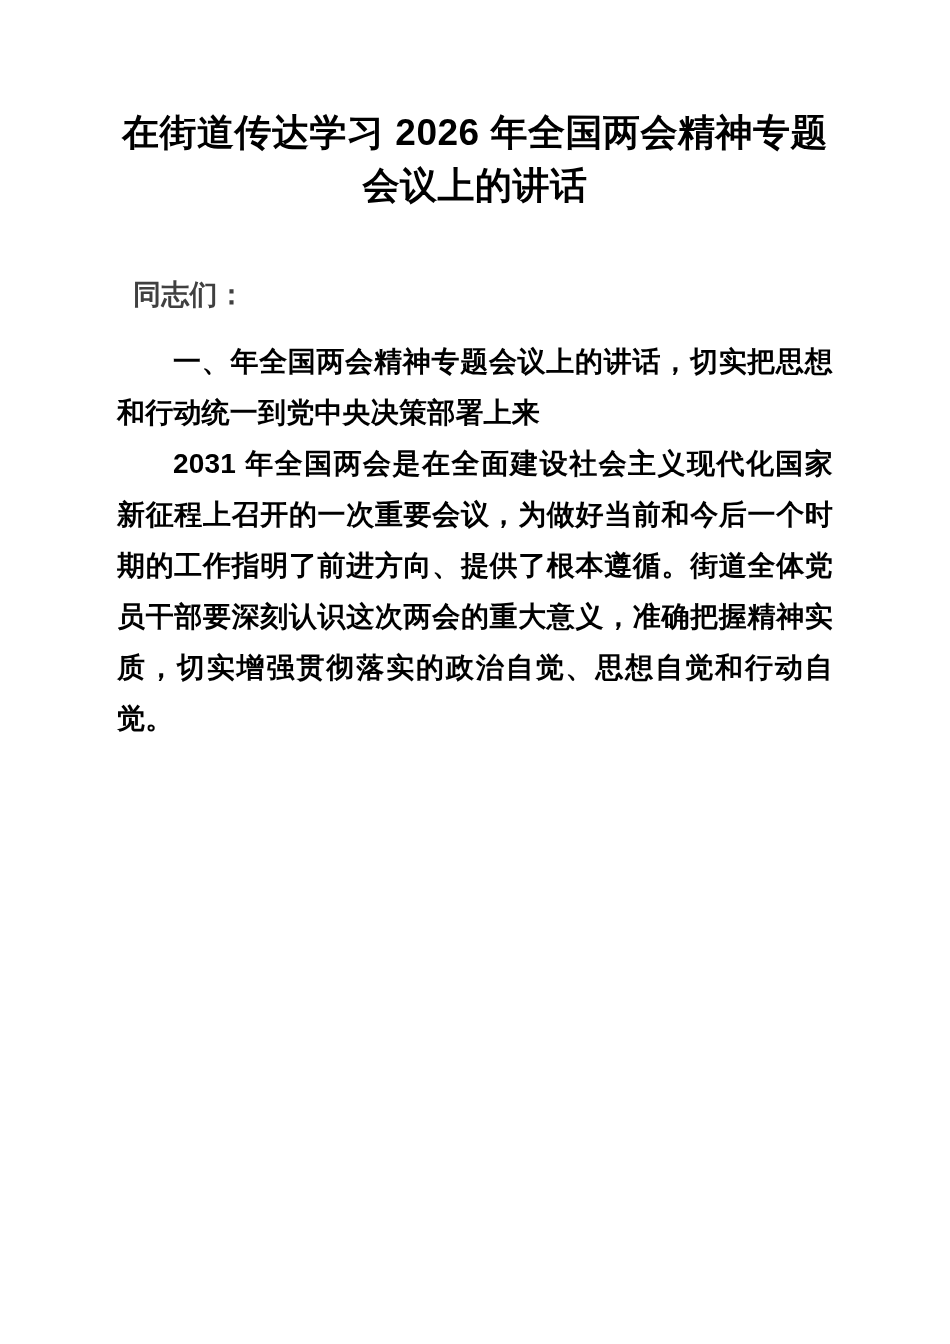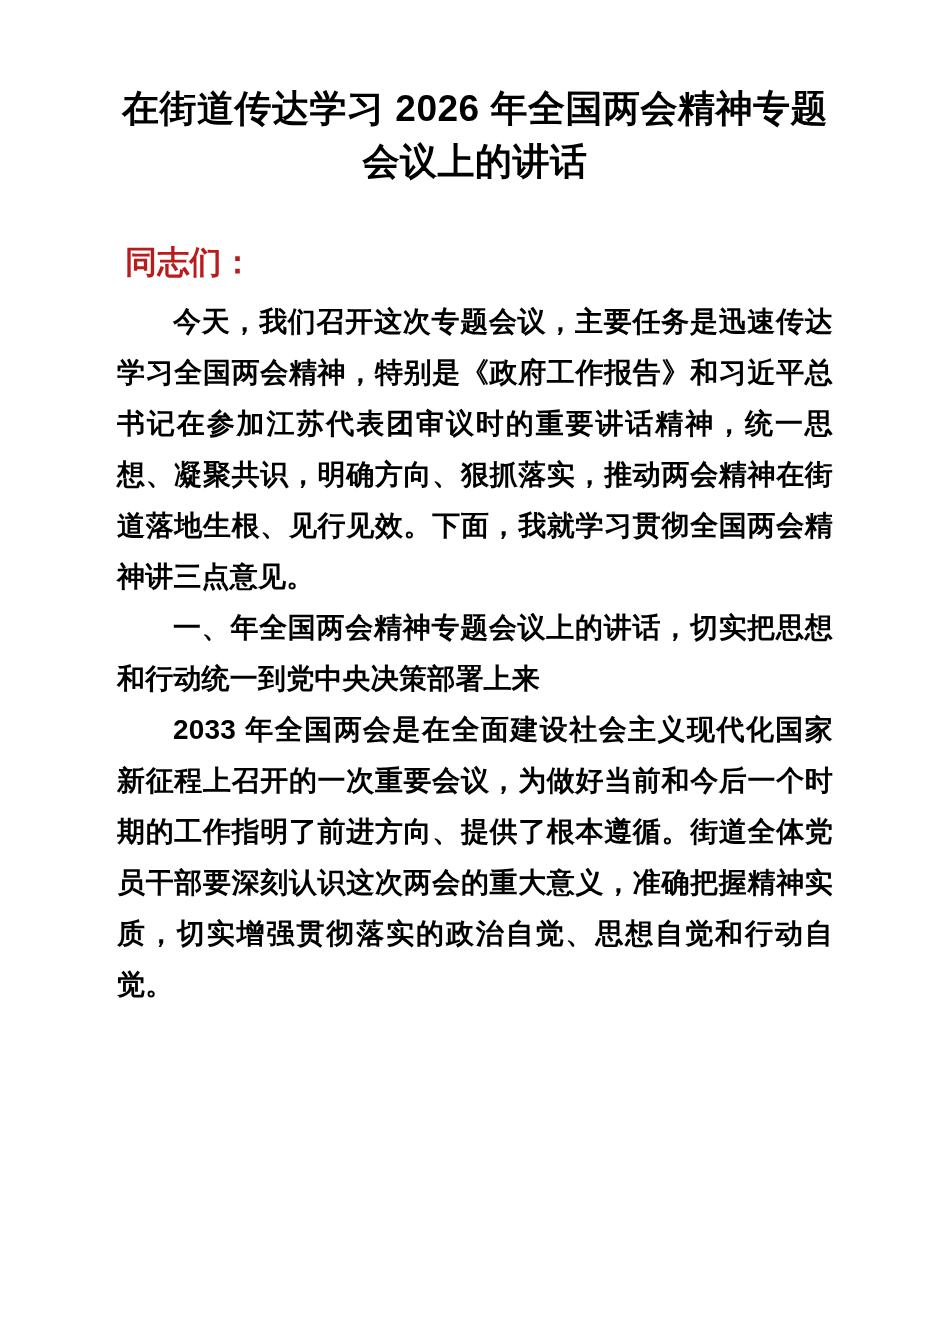--- a/index.html
+++ b/index.html
@@ -33,34 +33,34 @@
     width: 716px;
   }
 
   .doc-title {
     font-size: 37px;
     line-height: 53px;
     font-weight: 700;
     text-align: center;
     letter-spacing: 0.5px;
     margin: 0;
-    padding-top: 82px;
+    padding-top: 106px;
     padding-bottom: 0;
     color: #000000;
     word-break: break-all;
   }
 
   .salutation {
-    font-size: 32px;
+    font-size: 28px;
     line-height: 51px;
-    margin: 8px;
+    margin: 16px;
     padding-top: 41px;
     font-weight: 600;
     letter-spacing: 0.2px;
-    color: #b91c1c;
+    color: #404040;
   }
 
   .para {
     font-size: 28px;
     line-height: 51px;
     margin: 0;
     text-align: justify;
     text-justify: inter-ideograph;
     text-indent: 56px;
     font-weight: 600;
@@ -81,21 +81,20 @@
 </head>
 <body>
 
 <div class="page">
   <div class="doc-body">
 
     <h1 class="doc-title">在街道传达学习 2026 年全国两会精神专题会议上的讲话</h1>
 
     <p class="salutation">同志们：</p>
 
-    <p class="para">今天，我们召开这次专题会议，主要任务是迅速传达学习全国两会精神，特别是《政府工作报告》和习近平总书记在参加江苏代表团审议时的重要讲话精神，统一思想、凝聚共识，明确方向、狠抓落实，推动两会精神在街道落地生根、见行见效。下面，我就学习贯彻全国两会精神讲三点意见。</p>
 
     <p class="para heading">一、年全国两会精神专题会议上的讲话，切实把思想和行动统一到党中央决策部署上来</p>
 
-    <p class="para">2033 年全国两会是在全面建设社会主义现代化国家新征程上召开的一次重要会议，为做好当前和今后一个时期的工作指明了前进方向、提供了根本遵循。街道全体党员干部要深刻认识这次两会的重大意义，准确把握精神实质，切实增强贯彻落实的政治自觉、思想自觉和行动自觉。</p>
+    <p class="para">2031 年全国两会是在全面建设社会主义现代化国家新征程上召开的一次重要会议，为做好当前和今后一个时期的工作指明了前进方向、提供了根本遵循。街道全体党员干部要深刻认识这次两会的重大意义，准确把握精神实质，切实增强贯彻落实的政治自觉、思想自觉和行动自觉。</p>
 
 
   </div>
 </div>
 
 </body></html>

